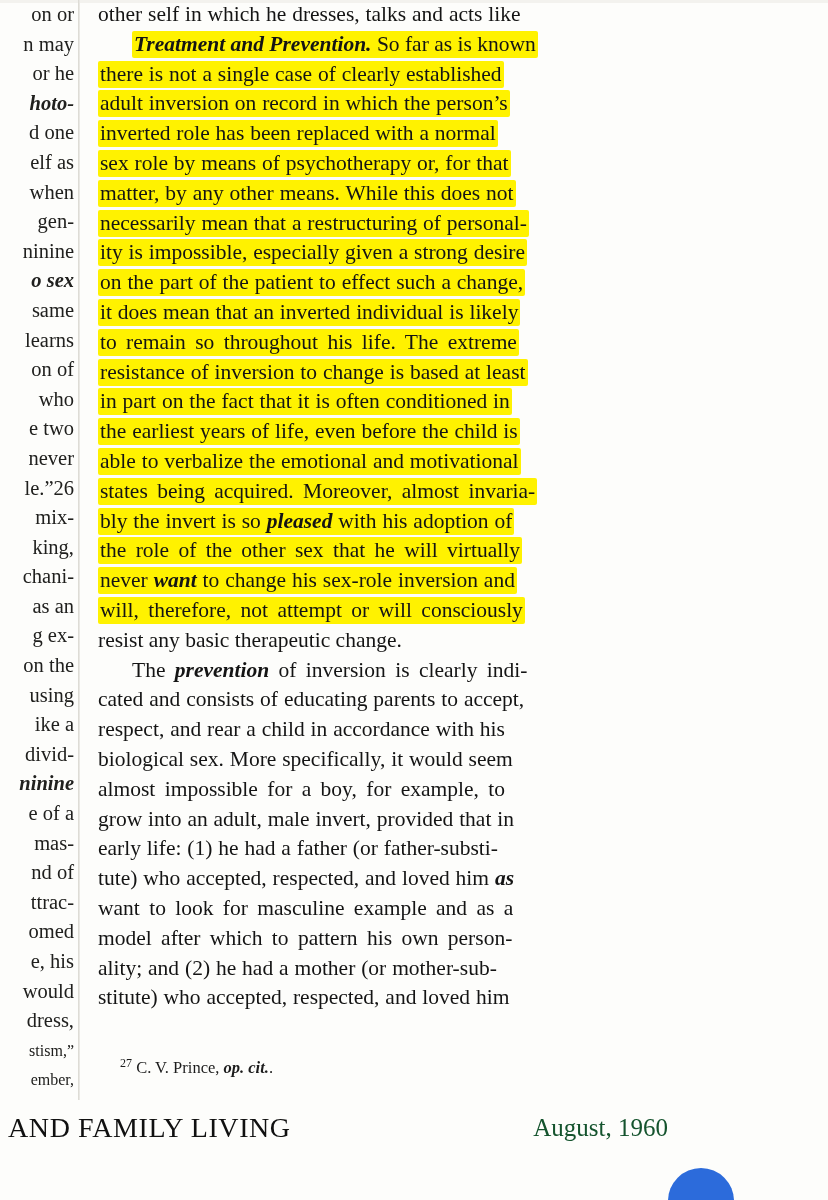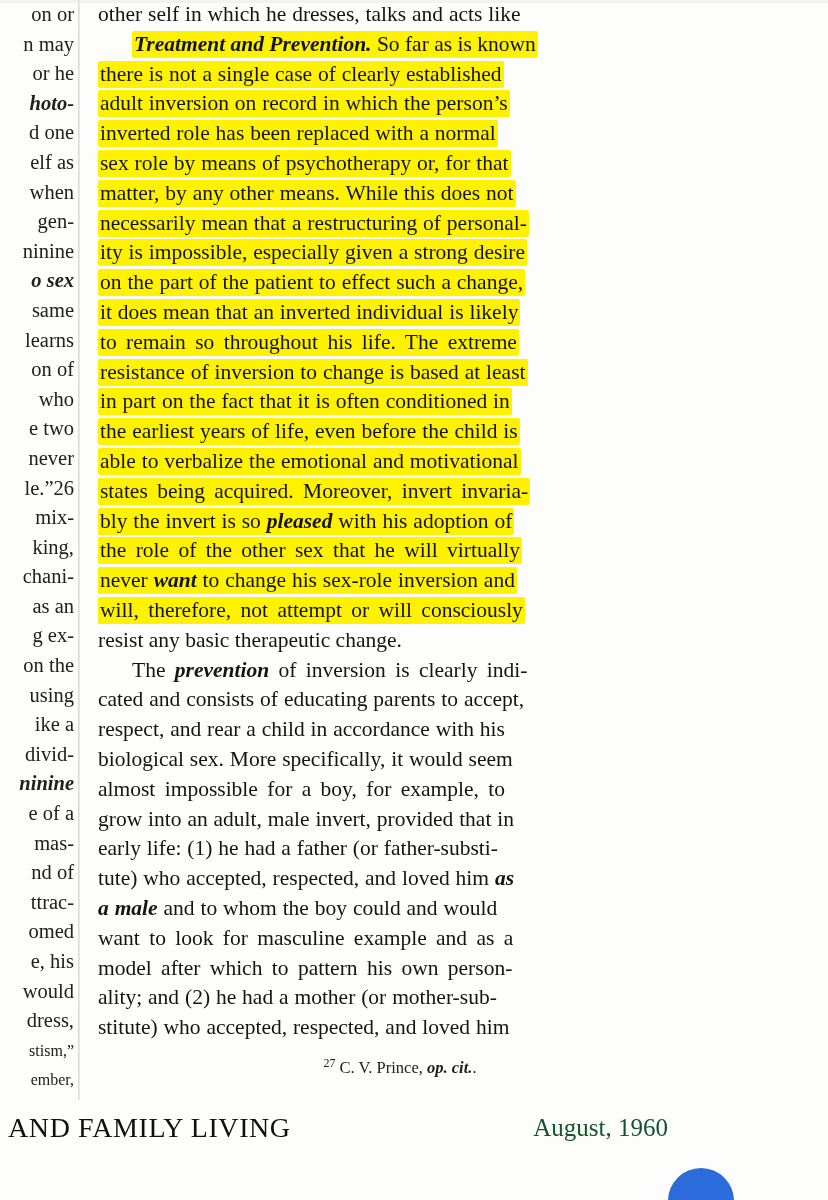--- a/index.html
+++ b/index.html
@@ -96,21 +96,20 @@
 
   
   #footnote {
     position: absolute;
     left: 120px;
     top: 1058px;
     width: 560px;
     font-size: 16.5px;
     line-height: 20px;
     color: #1c1c1c;
-    text-align: center;
   }
   #footnote .fnum {
     font-size: 12px;
     vertical-align: super;
     line-height: 0;
   }
   #footnote .ital { font-style: italic; }
 
   
   #running-foot {
@@ -221,38 +220,37 @@
       <span class="line"><span class="hl j">matter, by any other means. While this does not</span></span>
       <span class="line"><span class="hl j">necessarily mean that a restructuring of personal-</span></span>
       <span class="line"><span class="hl j">ity is impossible, especially given a strong desire</span></span>
       <span class="line"><span class="hl j">on the part of the patient to effect such a change,</span></span>
       <span class="line"><span class="hl j">it does mean that an inverted individual is likely</span></span>
       <span class="line"><span class="hl j2">to remain so throughout his life. The extreme</span></span>
       <span class="line"><span class="hl j">resistance of inversion to change is based at least</span></span>
       <span class="line"><span class="hl j">in part on the fact that it is often conditioned in</span></span>
       <span class="line"><span class="hl j">the earliest years of life, even before the child is</span></span>
       <span class="line"><span class="hl j">able to verbalize the emotional and motivational</span></span>
-      <span class="line"><span class="hl j2">states being acquired. Moreover, invert invaria-</span></span>
+      <span class="line"><span class="hl j2">states being acquired. Moreover, almost invaria-</span></span>
       <span class="line"><span class="hl j">bly the invert is so <span class="ital">pleased</span> with his adoption of</span></span>
       <span class="line"><span class="hl j2">the role of the other sex that he will virtually</span></span>
       <span class="line"><span class="hl j">never <span class="ital">want</span> to change his sex-role inversion and</span></span>
       <span class="line"><span class="hl j2">will, therefore, not attempt or will consciously</span></span>
       <span class="line">resist any basic therapeutic change.</span>
     </div>
 
     <div class="para">
       <span class="line j2" style="padding-left:34px;">The <span class="ital">prevention</span> of inversion is clearly indi-</span>
       <span class="line j">cated and consists of educating parents to accept,</span>
       <span class="line j">respect, and rear a child in accordance with his</span>
       <span class="line j">biological sex. More specifically, it would seem</span>
       <span class="line j2">almost impossible for a boy, for example, to</span>
       <span class="line j">grow into an adult, male invert, provided that in</span>
       <span class="line j">early life: (1) he had a father (or father-substi-</span>
       <span class="line j">tute) who accepted, respected, and loved him <span class="ital">as</span></span>
-      <span class="line j"><span class="ital">a male</span> and to whom the boy could and would</span>
       <span class="line j2">want to look for masculine example and as a</span>
       <span class="line j2">model after which to pattern his own person-</span>
       <span class="line j">ality; and (2) he had a mother (or mother-sub-</span>
       <span class="line j">stitute) who accepted, respected, and loved him</span>
     </div>
 
   </div>
 
   <div id="footnote">
     <span class="fnum">27</span><span> C. V. Prince, </span><span class="ital">op. cit.</span><span>.</span>

